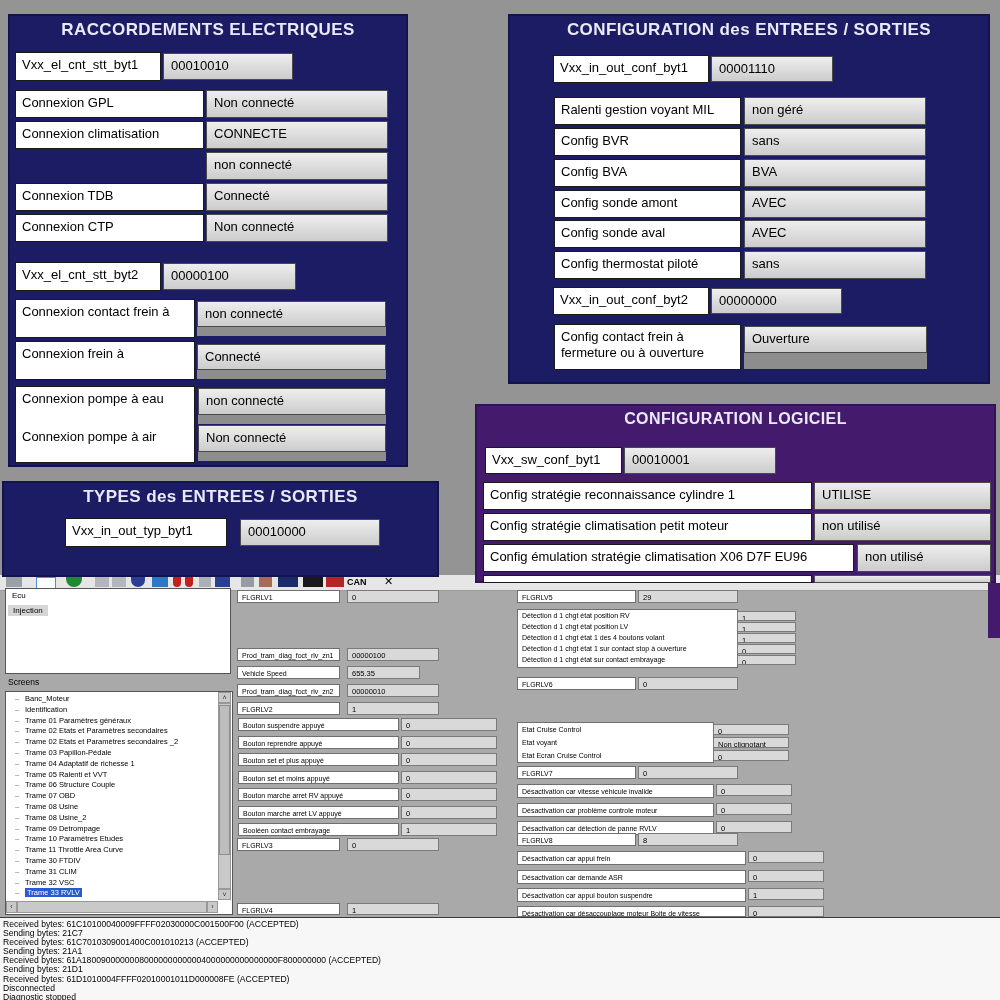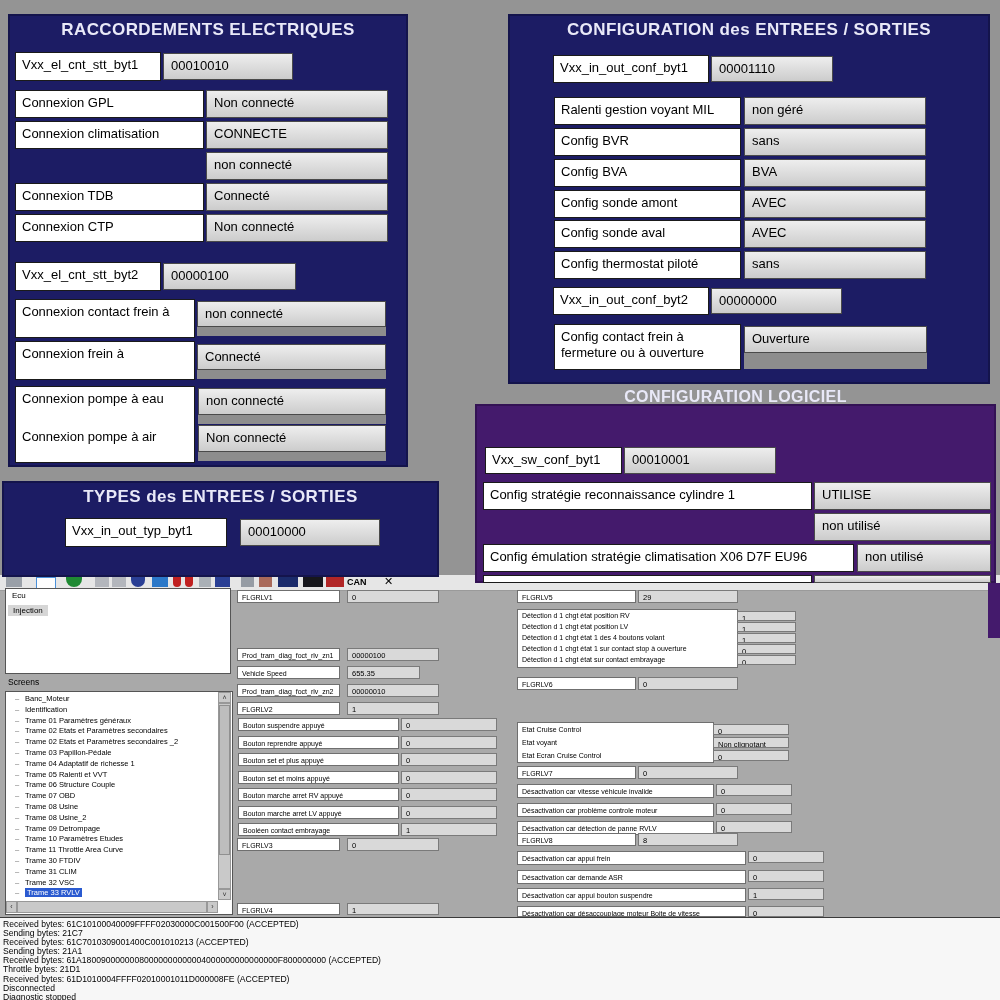--- a/index.html
+++ b/index.html
@@ -118,25 +118,26 @@
   <div class="vb" style="left:744px;top:251px;width:182px;height:28px">sans</div>
 
   <div class="lb" style="left:553px;top:287px;width:156px;height:28px">Vxx_in_out_conf_byt2</div>
   <div class="vb" style="left:711px;top:288px;width:131px;height:26px">00000000</div>
 
   <div class="lb lbw" style="left:554px;top:324px;width:187px;height:46px">Config contact frein à fermeture ou à ouverture</div>
   <div class="vb" style="left:744px;top:326px;width:183px;height:27px">Ouverture</div>
   <div class="sh" style="left:744px;top:353px;width:183px;height:16px"></div>
 
   <div class="P purple" style="left:475px;top:404px;width:521px;height:179px"></div>
-  <div class="ptitle" style="left:475px;top:388px;width:521px;font-size:16px">CONFIGURATION LOGICIEL</div>
+  <div class="ptitle" style="left:475px;top:410px;width:521px;font-size:16px">CONFIGURATION LOGICIEL</div>
   <div class="lb" style="left:485px;top:447px;width:137px;height:27px">Vxx_sw_conf_byt1</div>
   <div class="vb" style="left:624px;top:447px;width:152px;height:27px">00010001</div>
   <div class="lb" style="left:483px;top:482px;width:329px;height:28px">Config stratégie reconnaissance cylindre 1</div>
   <div class="vb" style="left:814px;top:482px;width:177px;height:28px">UTILISE</div>
+  <div class="lb" style="left:483px;top:513px;width:329px;height:28px">Config stratégie climatisation petit moteur</div>
   <div class="vb" style="left:814px;top:513px;width:177px;height:28px">non utilisé</div>
   <div class="lb" style="left:483px;top:544px;width:371px;height:28px">Config émulation stratégie climatisation X06 D7F EU96</div>
   <div class="vb" style="left:857px;top:544px;width:134px;height:28px">non utilisé</div>
   <div class="lb" style="left:483px;top:575px;width:329px;height:8px"></div>
   <div class="vb" style="left:814px;top:575px;width:177px;height:8px"></div>
 
   <div class="P navy" style="left:2px;top:481px;width:437px;height:96px"></div>
   <div class="ptitle" style="left:2px;top:487px;width:437px">TYPES des ENTREES / SORTIES</div>
   <div class="lb" style="left:65px;top:518px;width:162px;height:29px">Vxx_in_out_typ_byt1</div>
   <div class="vb" style="left:240px;top:519px;width:140px;height:27px">00010000</div>
@@ -257,20 +258,20 @@
   <div class="al" style="left:517px;top:906px;width:229px;height:11px">Désactivation car désaccouplage moteur Boite de vitesse</div>
   <div class="av" style="left:748px;top:906px;width:76px;height:11px">0</div>
 
   <div class="logbox">
     <div style="padding-top:2px">
       <div class="logline">Received bytes: 61C10100040009FFFF02030000C001500F00 (ACCEPTED)</div>
       <div class="logline">Sending bytes: 21C7</div>
       <div class="logline">Received bytes: 61C7010309001400C001010213 (ACCEPTED)</div>
       <div class="logline">Sending bytes: 21A1</div>
       <div class="logline">Received bytes: 61A18009000000080000000000004000000000000000F800000000 (ACCEPTED)</div>
-      <div class="logline">Throttle bytes: 21D1</div>
+      <div class="logline">Sending bytes: 21D1</div>
       <div class="logline">Received bytes: 61D1010004FFFF02010001011D000008FE (ACCEPTED)</div>
       <div class="logline">Disconnected</div>
       <div class="logline">Diagnostic stopped</div>
     </div>
   </div>
 
 </div>
 
 </body></html>

